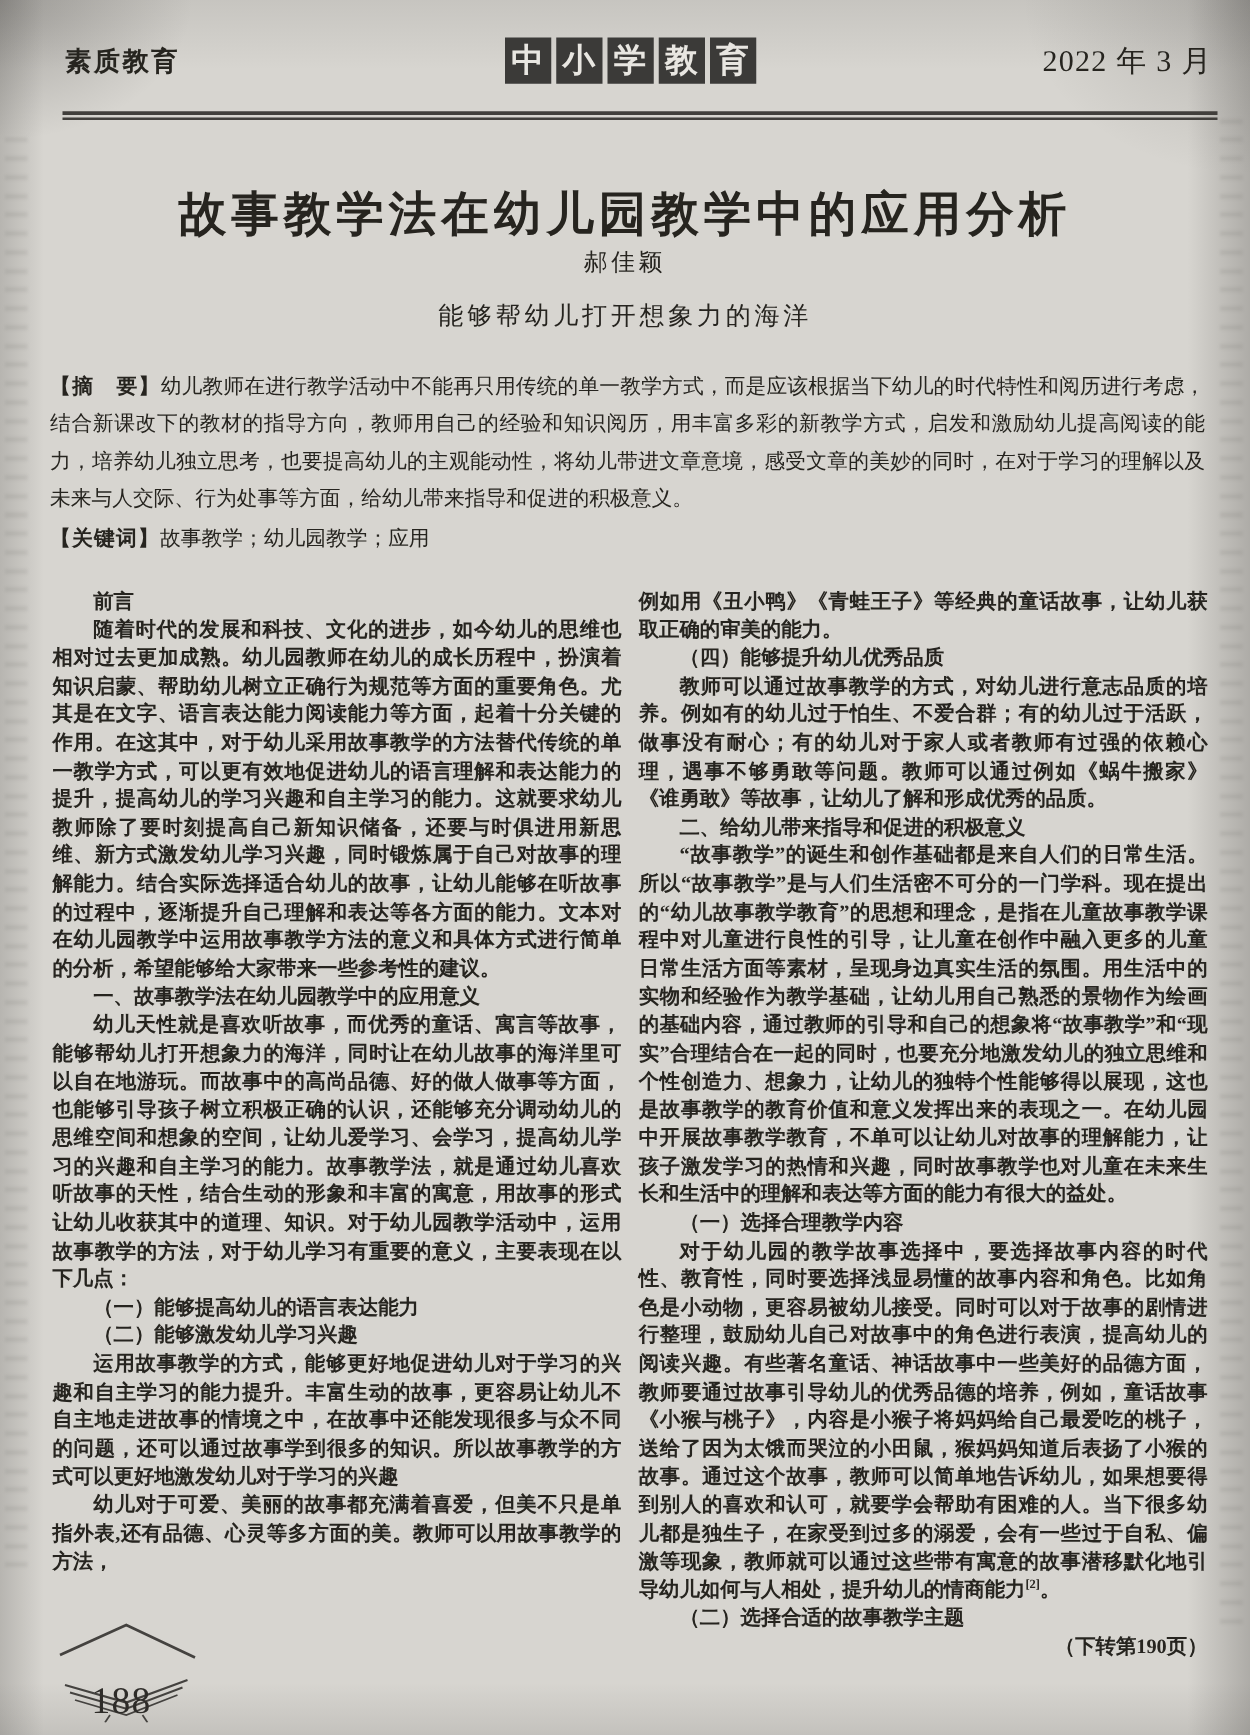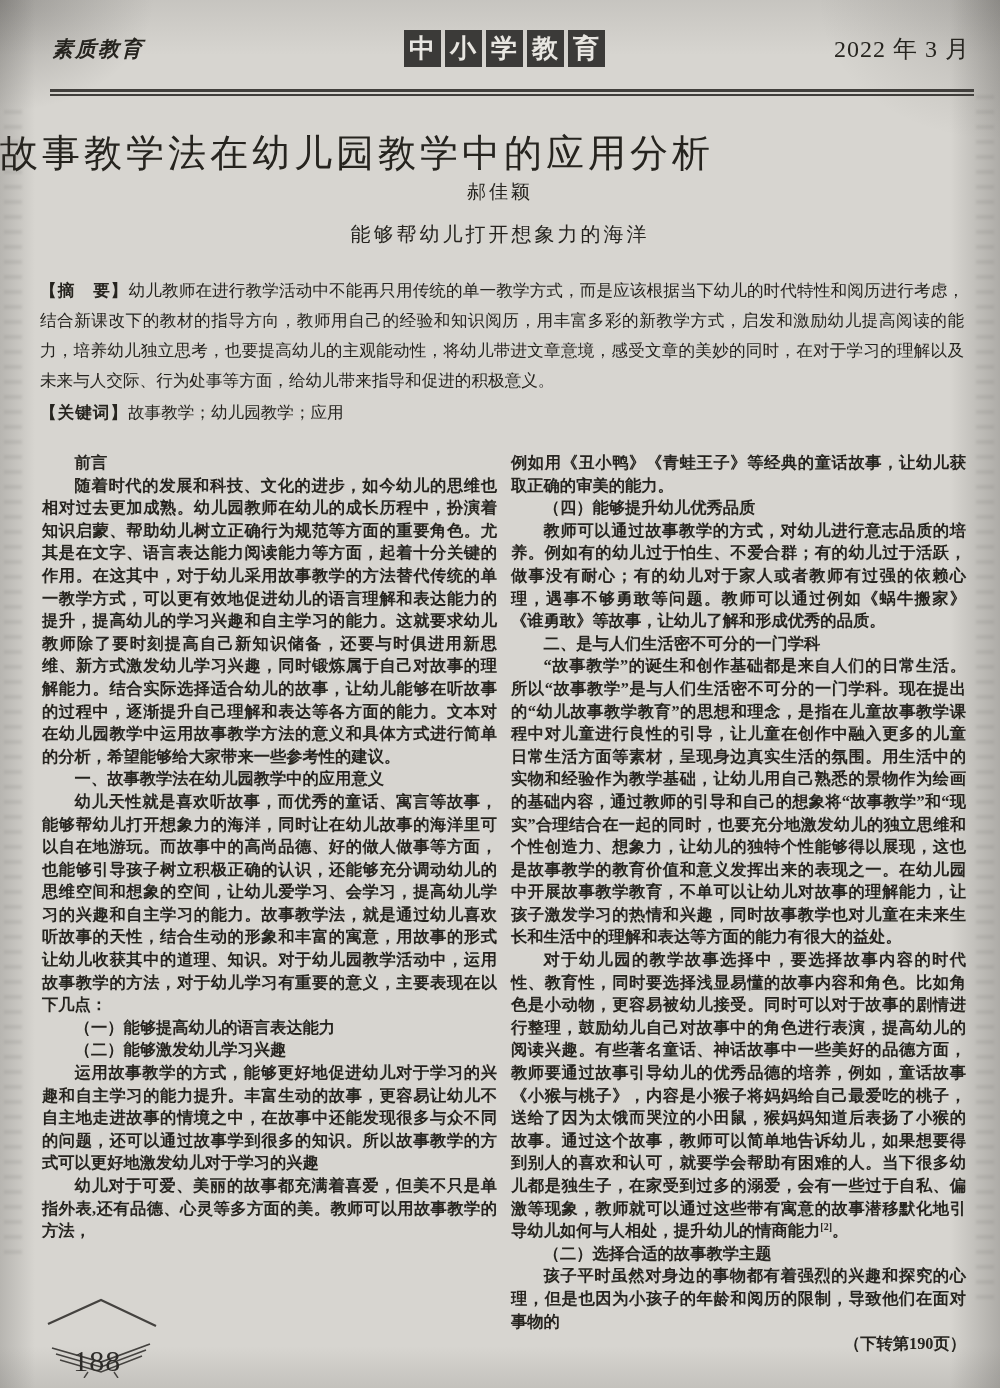--- a/index.html
+++ b/index.html
@@ -24,39 +24,39 @@
     background:repeating-linear-gradient(180deg, rgba(92,90,86,0.22) 0 4px, rgba(0,0,0,0) 4px 15px);
   }
   .bleed.left  { left:4px;  top:110px; height:1150px; }
   .bleed.right { right:6px; top:95px;  height:1210px; }
 
   .header {
     display:flex; align-items:center; justify-content:space-between;
     padding:30px 30px 0 52px;
   }
   .journal-section {
-    font-size:21px; font-weight:bold; font-style:italic;
+    font-size:21px; font-weight:bold; 
     letter-spacing:2px;
   }
   .journal-name { display:flex; gap:4px; margin-left:30px; }
   .journal-name .char {
     width:37px; height:37px; background:#3b3a38; color:#e8e6e1;
     display:flex; align-items:center; justify-content:center;
     font-size:26px; font-weight:bold;
   }
   .issue-date { font-size:24px; letter-spacing:1px; }
 
   .rule {
     margin:22px 26px 0 50px; height:7px;
     border-top:3px solid #413f3c; border-bottom:2px solid #413f3c;
   }
 
   .title {
-    margin-top:32px; text-align:left;
-    font-size:38px; font-weight:normal; letter-spacing:4px;
+    margin-top:50px; text-align:center;
+    font-size:38px; font-weight:bold; letter-spacing:4px;
   }
   .author { text-align:center; font-size:19px; letter-spacing:3px; }
   .affiliation { margin-top:16px; text-align:center; font-size:20px; letter-spacing:3px; }
 
   .front-matter { margin:28px 36px 0 40px; }
   .abstract, .keywords {
     font-size:16.6px; line-height:30px; text-align:justify;
   }
   .abstract b, .keywords b { font-weight:bold; letter-spacing:1px; }
   .keywords { margin-top:2px; }
@@ -115,25 +115,25 @@
       <p>幼儿天性就是喜欢听故事，而优秀的童话、寓言等故事，能够帮幼儿打开想象力的海洋，同时让在幼儿故事的海洋里可以自在地游玩。而故事中的高尚品德、好的做人做事等方面，也能够引导孩子树立积极正确的认识，还能够充分调动幼儿的思维空间和想象的空间，让幼儿爱学习、会学习，提高幼儿学习的兴趣和自主学习的能力。故事教学法，就是通过幼儿喜欢听故事的天性，结合生动的形象和丰富的寓意，用故事的形式让幼儿收获其中的道理、知识。对于幼儿园教学活动中，运用故事教学的方法，对于幼儿学习有重要的意义，主要表现在以下几点：</p>
       <p class="h">（一）能够提高幼儿的语言表达能力</p>
       <p class="h">（二）能够激发幼儿学习兴趣</p>
       <p>运用故事教学的方式，能够更好地促进幼儿对于学习的兴趣和自主学习的能力提升。丰富生动的故事，更容易让幼儿不自主地走进故事的情境之中，在故事中还能发现很多与众不同的问题，还可以通过故事学到很多的知识。所以故事教学的方式可以更好地激发幼儿对于学习的兴趣</p>
       <p>幼儿对于可爱、美丽的故事都充满着喜爱，但美不只是单指外表,还有品德、心灵等多方面的美。教师可以用故事教学的方法，</p>
     </div>
     <div class="col">
       <p class="noindent">例如用《丑小鸭》《青蛙王子》等经典的童话故事，让幼儿获取正确的审美的能力。</p>
       <p class="h">（四）能够提升幼儿优秀品质</p>
       <p>教师可以通过故事教学的方式，对幼儿进行意志品质的培养。例如有的幼儿过于怕生、不爱合群；有的幼儿过于活跃，做事没有耐心；有的幼儿对于家人或者教师有过强的依赖心理，遇事不够勇敢等问题。教师可以通过例如《蜗牛搬家》《谁勇敢》等故事，让幼儿了解和形成优秀的品质。</p>
-      <p class="h">二、是与人们生活密不可分的一门学科</p>
+      <p class="h">二、给幼儿带来指导和促进的积极意义</p>
       <p>“故事教学”的诞生和创作基础都是来自人们的日常生活。所以“故事教学”是与人们生活密不可分的一门学科。现在提出的“幼儿故事教学教育”的思想和理念，是指在儿童故事教学课程中对儿童进行良性的引导，让儿童在创作中融入更多的儿童日常生活方面等素材，呈现身边真实生活的氛围。用生活中的实物和经验作为教学基础，让幼儿用自己熟悉的景物作为绘画的基础内容，通过教师的引导和自己的想象将“故事教学”和“现实”合理结合在一起的同时，也要充分地激发幼儿的独立思维和个性创造力、想象力，让幼儿的独特个性能够得以展现，这也是故事教学的教育价值和意义发挥出来的表现之一。在幼儿园中开展故事教学教育，不单可以让幼儿对故事的理解能力，让孩子激发学习的热情和兴趣，同时故事教学也对儿童在未来生长和生活中的理解和表达等方面的能力有很大的益处。</p>
+      <p class="h">（一）选择合理教学内容</p>
       <p><span>对于幼儿园的教学故事选择中，要选择故事内容的时代性、教育性，同时要选择浅显易懂的故事内容和角色。比如角色是小动物，更容易被幼儿接受。同时可以对于故事的剧情进行整理，鼓励幼儿自己对故事中的角色进行表演，提高幼儿的阅读兴趣。有些著名童话、神话故事中一些美好的品德方面，教师要通过故事引导幼儿的优秀品德的培养，例如，童话故事《小猴与桃子》，内容是小猴子将妈妈给自己最爱吃的桃子，送给了因为太饿而哭泣的小田鼠，猴妈妈知道后表扬了小猴的故事。通过这个故事，教师可以简单地告诉幼儿，如果想要得到别人的喜欢和认可，就要学会帮助有困难的人。当下很多幼儿都是独生子，在家受到过多的溺爱，会有一些过于自私、偏激等现象，教师就可以通过这些带有寓意的故事潜移默化地引导幼儿如何与人相处，提升幼儿的情商能力</span><sup>[2]</sup><span>。</span></p>
       <p class="h">（二）选择合适的故事教学主题</p>
-      <p>孩子平时虽然对身边的事物都有着强烈的兴趣和探究的心理，但是也因为小孩子的年龄和阅历的限制，导致他们在面对事物的</p>
       <p class="cont-note">（下转第190页）</p>
     </div>
   </div>
 
   <div class="page-number-block">
     <svg width="130" height="86" viewBox="0 0 130 86">
       <polyline points="12,32 65,8 120,34" fill="none" stroke="#44423f" stroke-width="2.2"></polyline>
       <polyline points="16,56 65,70 114,52" fill="none" stroke="#44423f" stroke-width="1.8"></polyline>
       <polyline points="20,62 65,75 110,58" fill="none" stroke="#44423f" stroke-width="1.6"></polyline>
       <polyline points="24,68 65,80 106,64" fill="none" stroke="#44423f" stroke-width="1.4"></polyline>

